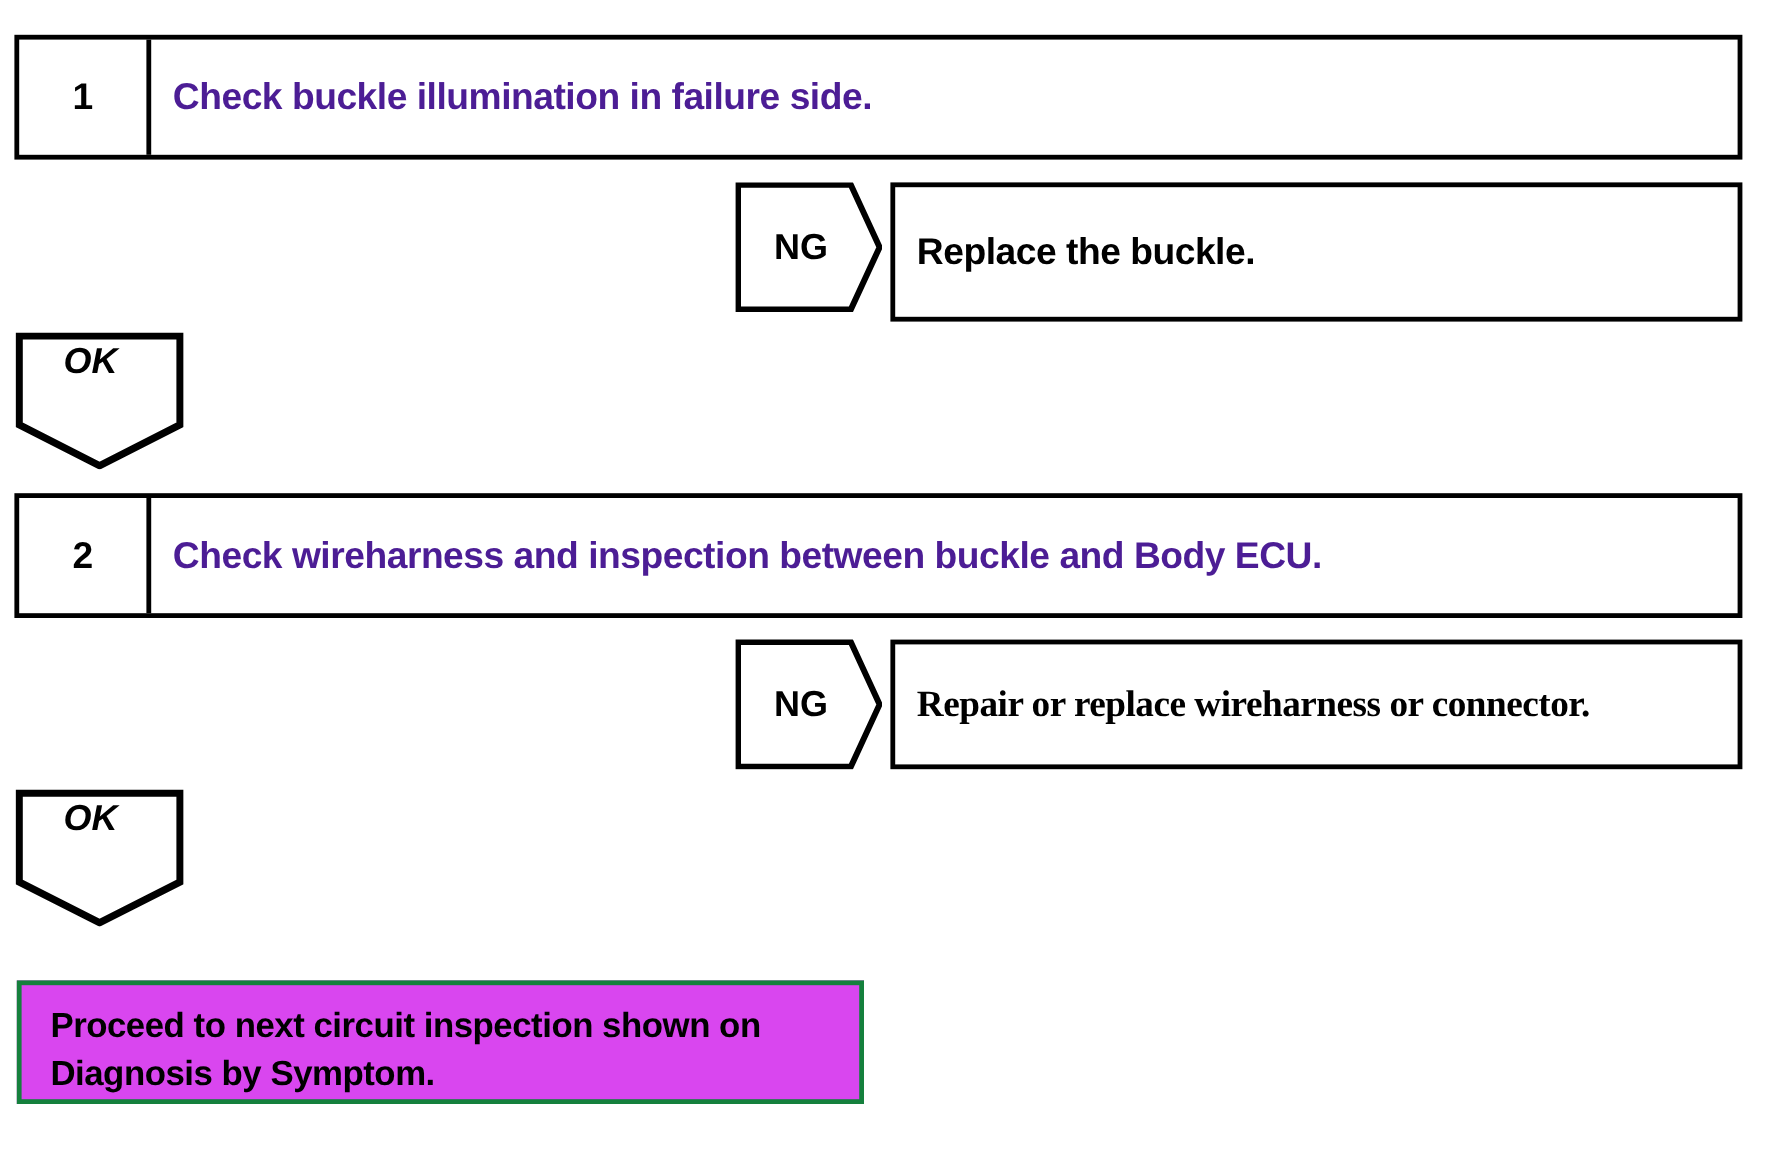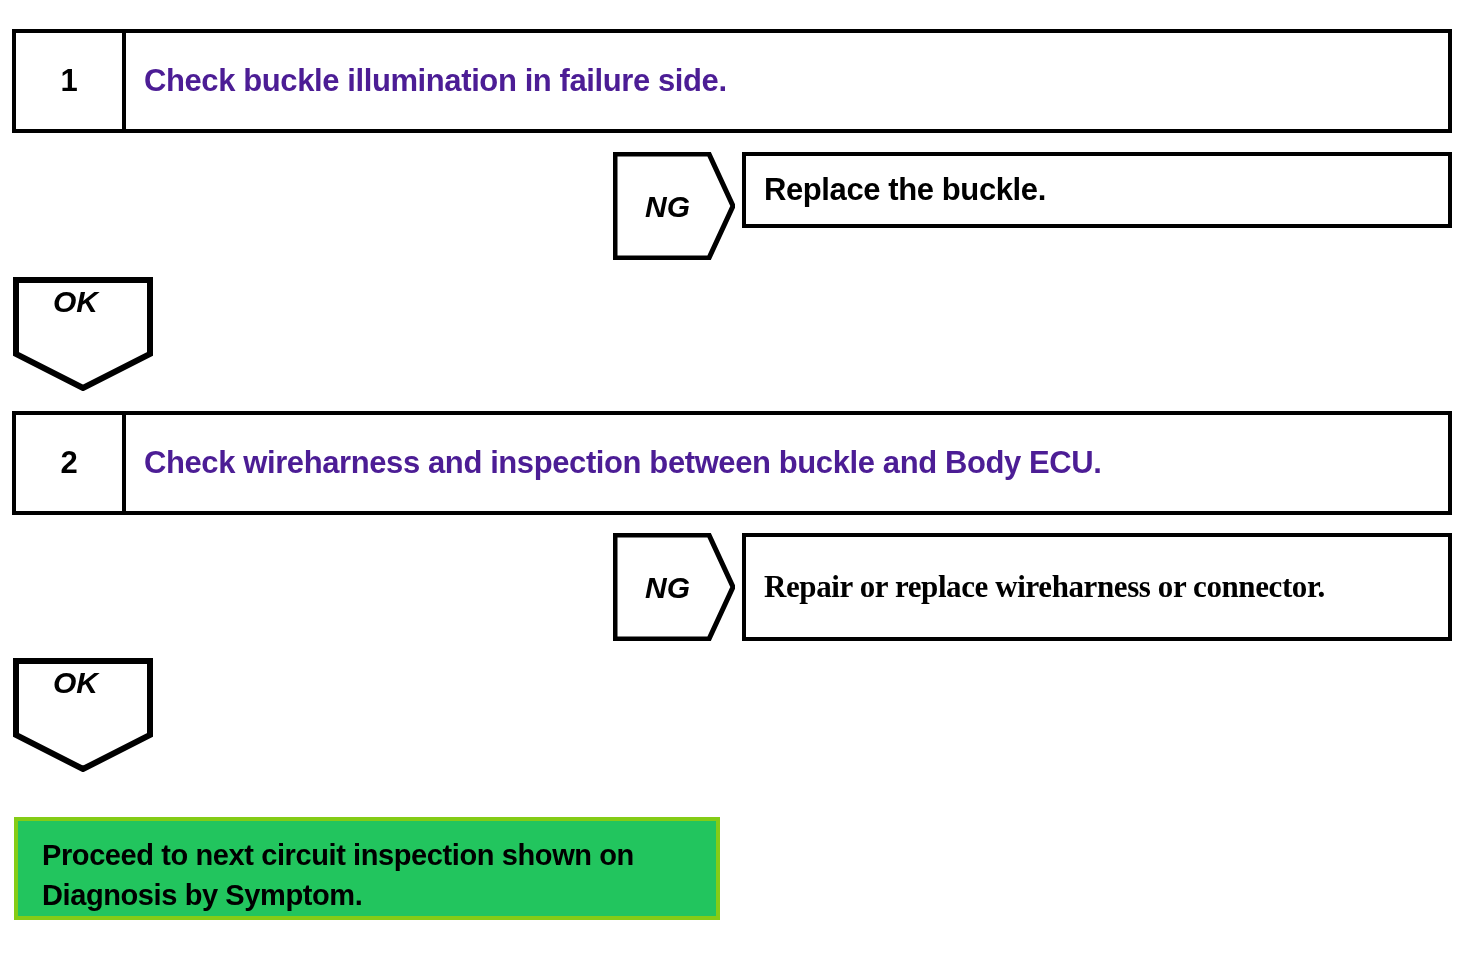--- a/index.html
+++ b/index.html
@@ -74,22 +74,22 @@
     color: #000000;
     line-height: 1.12;
     letter-spacing: -0.4px;
     white-space: nowrap;
   }
 
   
   .final-box {
     position: absolute;
     box-sizing: border-box;
-    border: 4px solid #84cc16;
-    background: #22c55e;
+    border: 4px solid #15803d;
+    background: #d946ef;
     padding: 14px 0 0 24px;
   }
   .final-text {
     font-size: 29px;
     font-weight: bold;
     color: #000000;
     line-height: 1.38;
     letter-spacing: -0.4px;
     white-space: pre-line;
   }
@@ -108,21 +108,20 @@
     position: absolute;
     font-size: 30px;
     font-weight: bold;
     color: #000000;
     letter-spacing: 0px;
     white-space: nowrap;
   }
   .ng-label {
     top: 38px;
     left: 32px;
-    font-style: italic;
   }
   .ok-label {
     top: 8px;
     left: 40px;
     font-style: italic;
   }
 </style>
 </head>
 <body>
 
@@ -137,21 +136,21 @@
     </div>
   </div>
 
   <div class="arrow-wrap" style="left:613px; top:152px; width:122px; height:108px;">
     <svg width="122" height="108" viewBox="0 0 122 108" aria-hidden="true">
       <polygon points="2,2 96,2 120,54 96,106 2,106" fill="#ffffff" stroke="#000000" stroke-width="5" stroke-linejoin="miter"></polygon>
     </svg>
     <span class="arrow-label ng-label">NG</span>
   </div>
 
-  <div class="result-box" style="left:742px; top:152px; width:710px; height:76px;">
+  <div class="result-box" style="left:742px; top:152px; width:710px; height:116px;">
     <span class="result-text">Replace the buckle.</span>
   </div>
 
   <div class="arrow-wrap" style="left:13px; top:277px; width:140px; height:114px;">
     <svg width="140" height="114" viewBox="0 0 140 114" aria-hidden="true">
       <polygon points="3,3 137,3 137,77 70,111 3,77" fill="#ffffff" stroke="#000000" stroke-width="6" stroke-linejoin="miter"></polygon>
     </svg>
     <span class="arrow-label ok-label">OK</span>
   </div>
 

